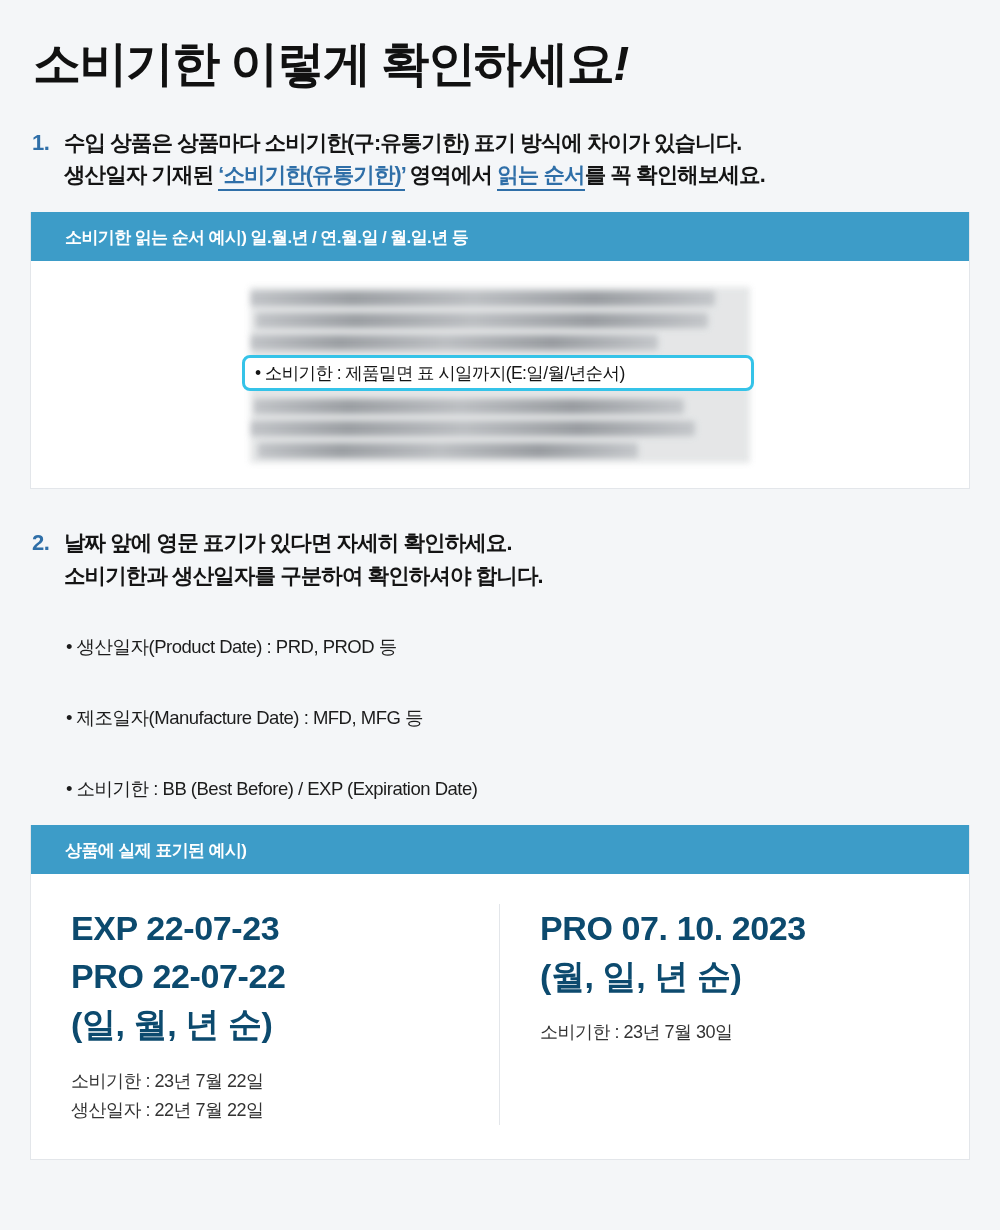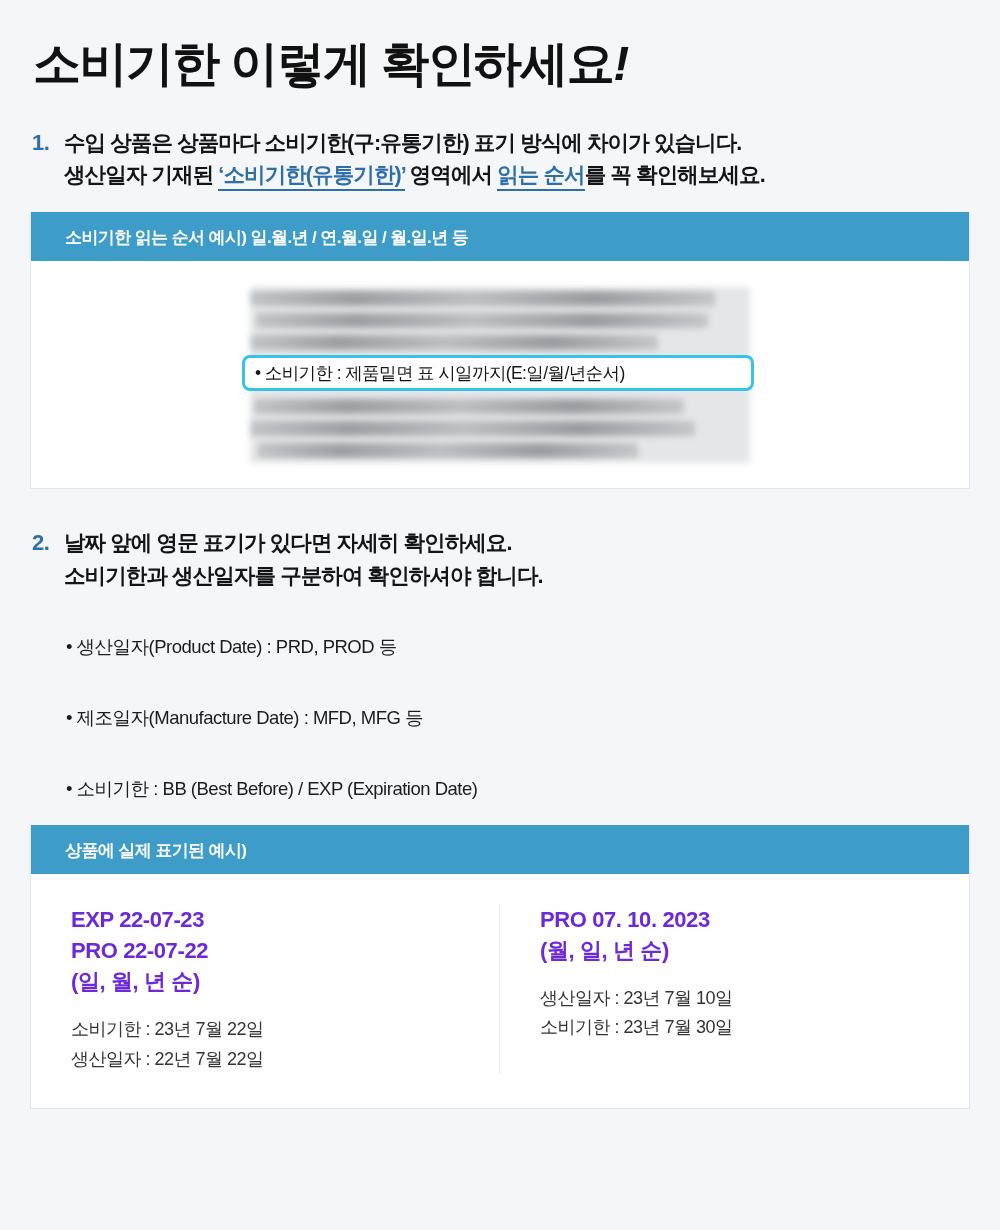--- a/index.html
+++ b/index.html
@@ -187,25 +187,25 @@
   }
   .ex-col {
     flex: 1 1 50%;
     padding: 0 40px;
     box-sizing: border-box;
   }
   .ex-col.left {
     border-right: 1px solid #e3e6ea;
   }
   .ex-big {
-    font-size: 22px;
+    font-size: 34px;
     font-weight: bold;
     letter-spacing: -0.4px;
     line-height: 1.42;
-    color: #6d28d9;
+    color: #0c4a6e;
     margin-bottom: 18px;
   }
   .ex-small {
     font-size: 18px;
     letter-spacing: -0.5px;
     line-height: 1.62;
     color: #333;
   }
 </style>
 </head>
@@ -282,21 +282,20 @@
               <div>소비기한 : 23년 7월 22일</div>
               <div>생산일자 : 22년 7월 22일</div>
             </div>
           </div>
           <div class="ex-col">
             <div class="ex-big">
               <div>PRO 07. 10. 2023</div>
               <div>(월, 일, 년 순)</div>
             </div>
             <div class="ex-small">
-              <div>생산일자 : 23년 7월 10일</div>
               <div>소비기한 : 23년 7월 30일</div>
             </div>
           </div>
         </div>
       </div>
     </div>
   </div>
 
 </div>
 

